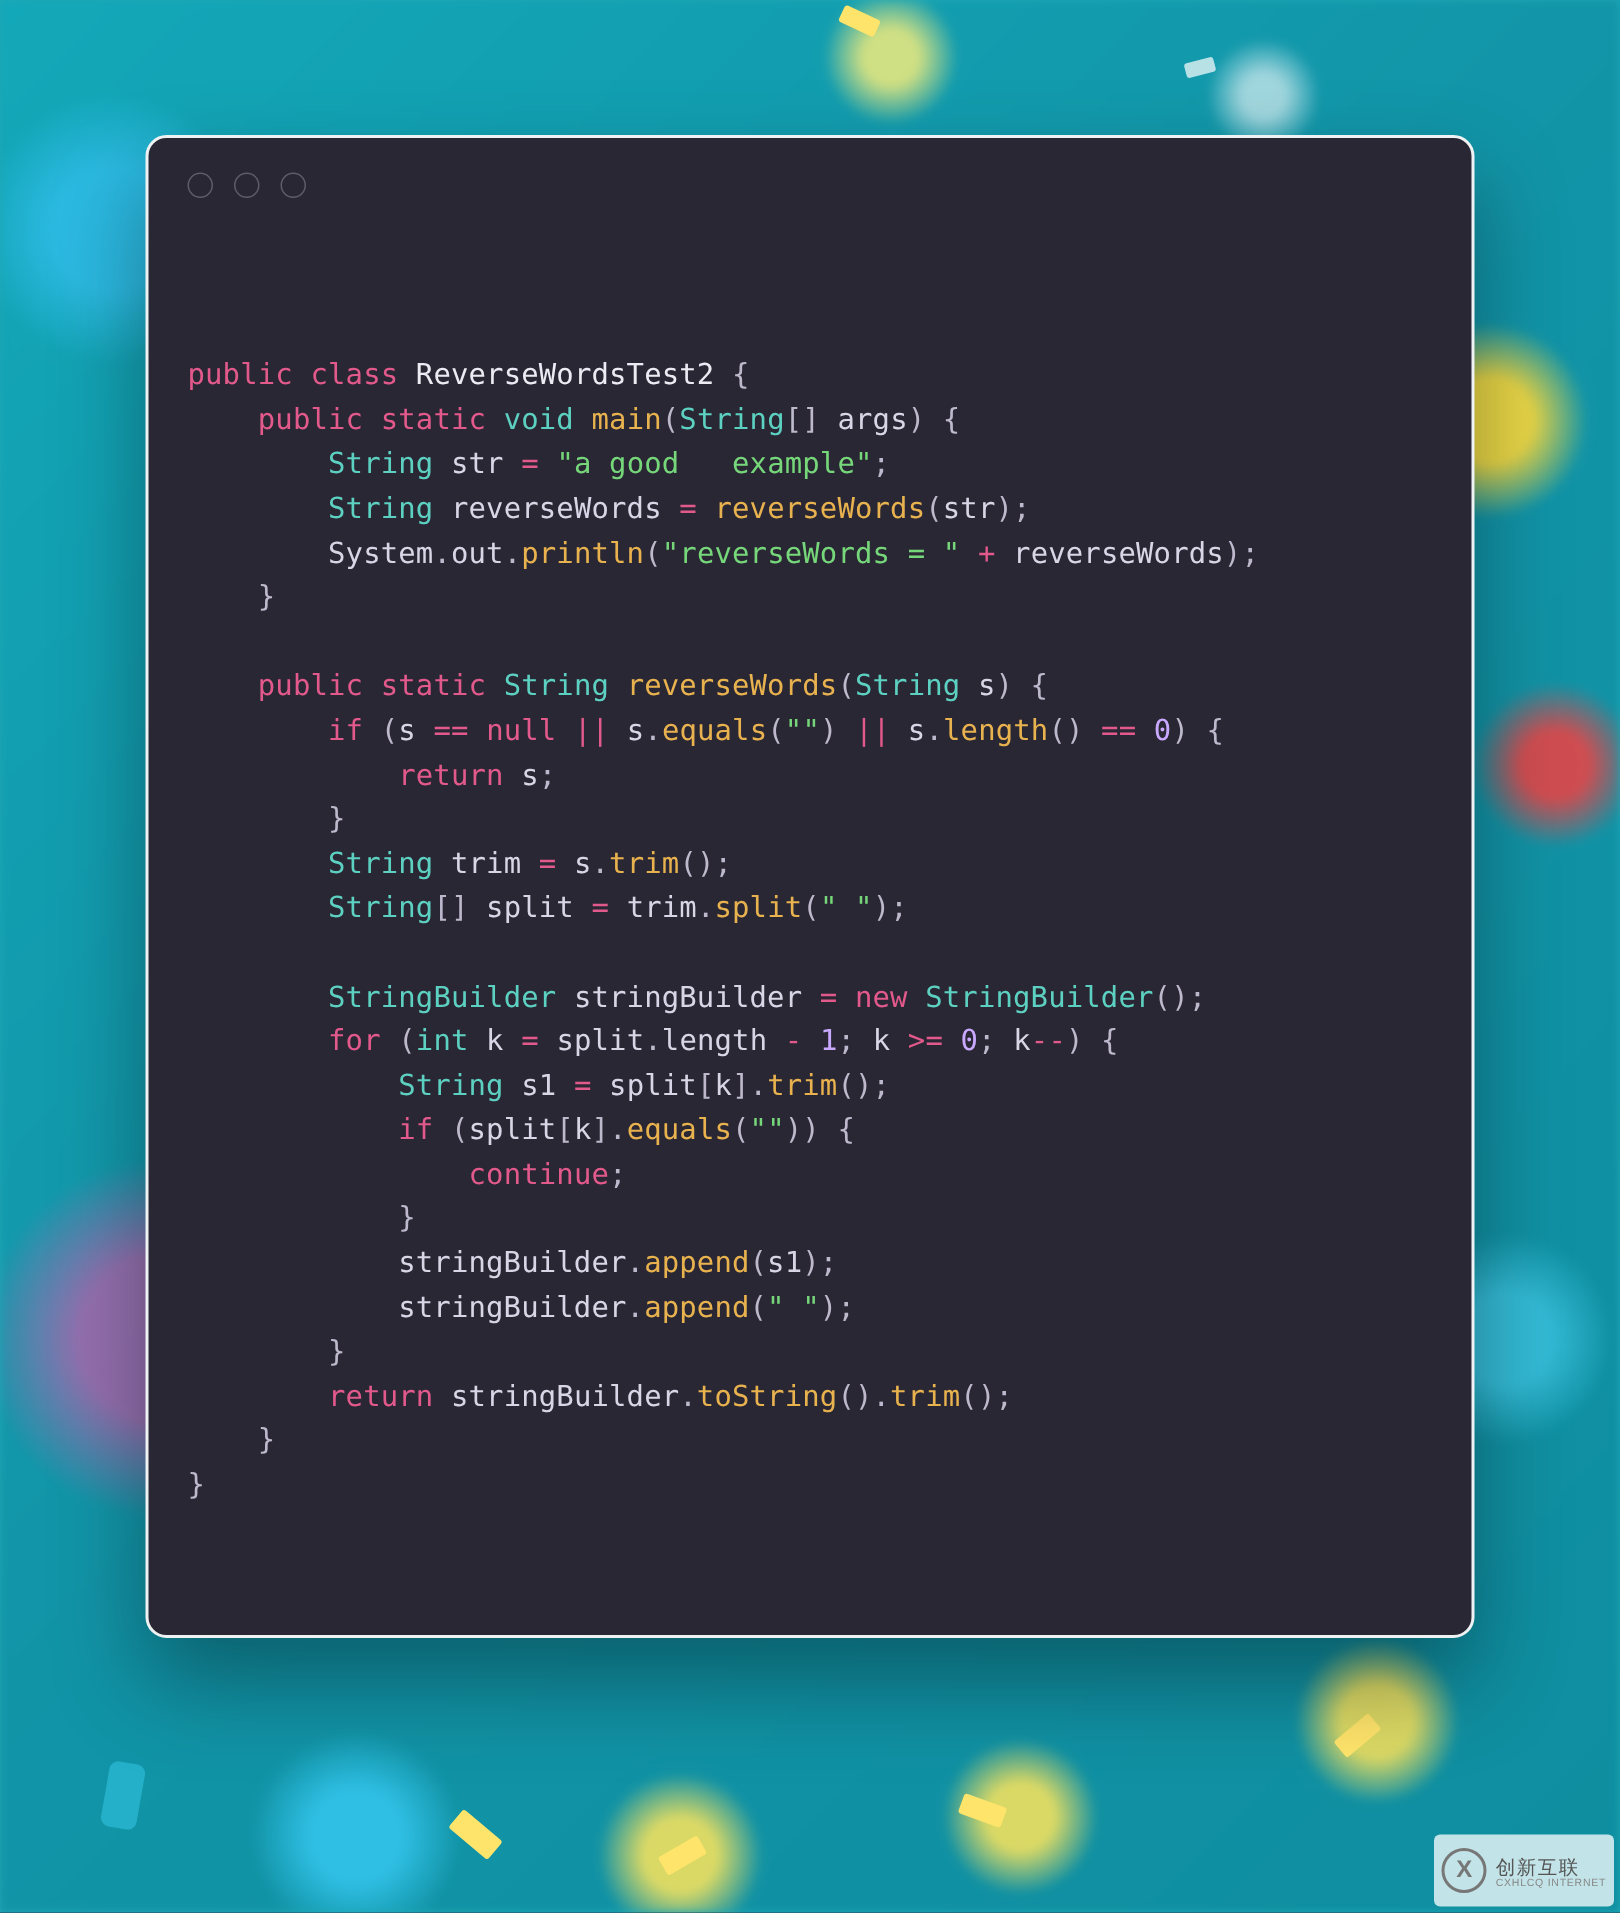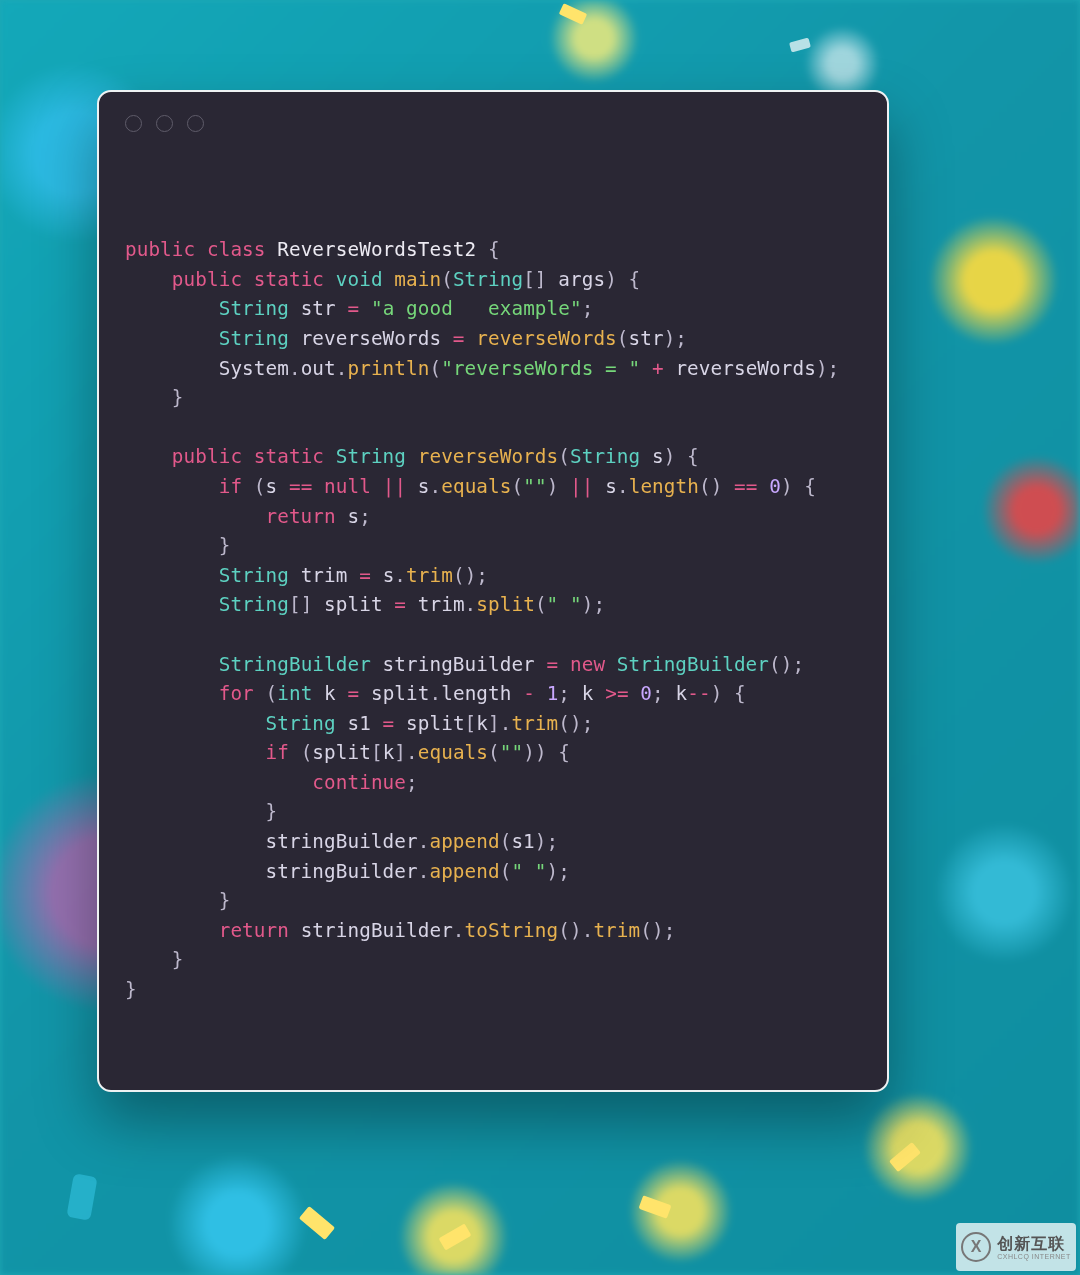--- a/index.html
+++ b/index.html
@@ -25,21 +25,21 @@
       radial-gradient(circle at 85% 90%, rgba(255,230,90,0.85) 0 24px, transparent 55px),
       radial-gradient(circle at 93% 70%, rgba(80,220,255,0.55) 0 30px, transparent 70px),
       linear-gradient(135deg,#13a8b9 0%, #1295a8 45%, #0f8ea0 100%);
     filter: blur(3px);
   }
   .confetti { position:absolute; border-radius:2px; }
 
   .window {
     position: absolute;
     left: 97px; top: 90px;
-    width: 792px; height: 1002px;
+    width: 886px; height: 1002px;
     background: #2a2734;
     border: 2px solid #eef2f3;
     border-radius: 14px;
     box-shadow: 0 30px 60px rgba(0,0,0,0.35);
     display: flex; flex-direction: column;
     overflow: hidden;
   }
   .titlebar {
     height: 62px;
     display: flex; align-items: center;
@@ -81,21 +81,21 @@
     display:flex; align-items:center; justify-content:center;
     gap:6px;
     font-family: sans-serif;
   }
   .watermark .logo {
     width:30px; height:30px; border-radius:50%;
     border:2px solid #777; display:flex;
     align-items:center; justify-content:center;
     font-weight:bold; color:#777; font-size:16px;
   }
-  .watermark .txt { font-size:16px; color:#555; font-weight:700; letter-spacing:1px;}
+  .watermark .txt { font-size:13px; color:#555; font-weight:400; letter-spacing:1px;}
   .watermark .sub { font-size:7px; color:#888; letter-spacing:0.5px; margin-top:-2px;}
 </style>
 </head>
 <body>
 
 <div class="bg"></div>
 
 <div class="confetti" style="left:560px; top:8px; width:26px; height:12px; background:#ffe46b; transform:rotate(25deg);"></div>
 <div class="confetti" style="left:790px; top:40px; width:20px; height:10px; background:#fff; transform:rotate(-15deg); opacity:.7;"></div>
 <div class="confetti" style="left:300px; top:1215px; width:34px; height:16px; background:#ffe46b; transform:rotate(40deg);"></div>

